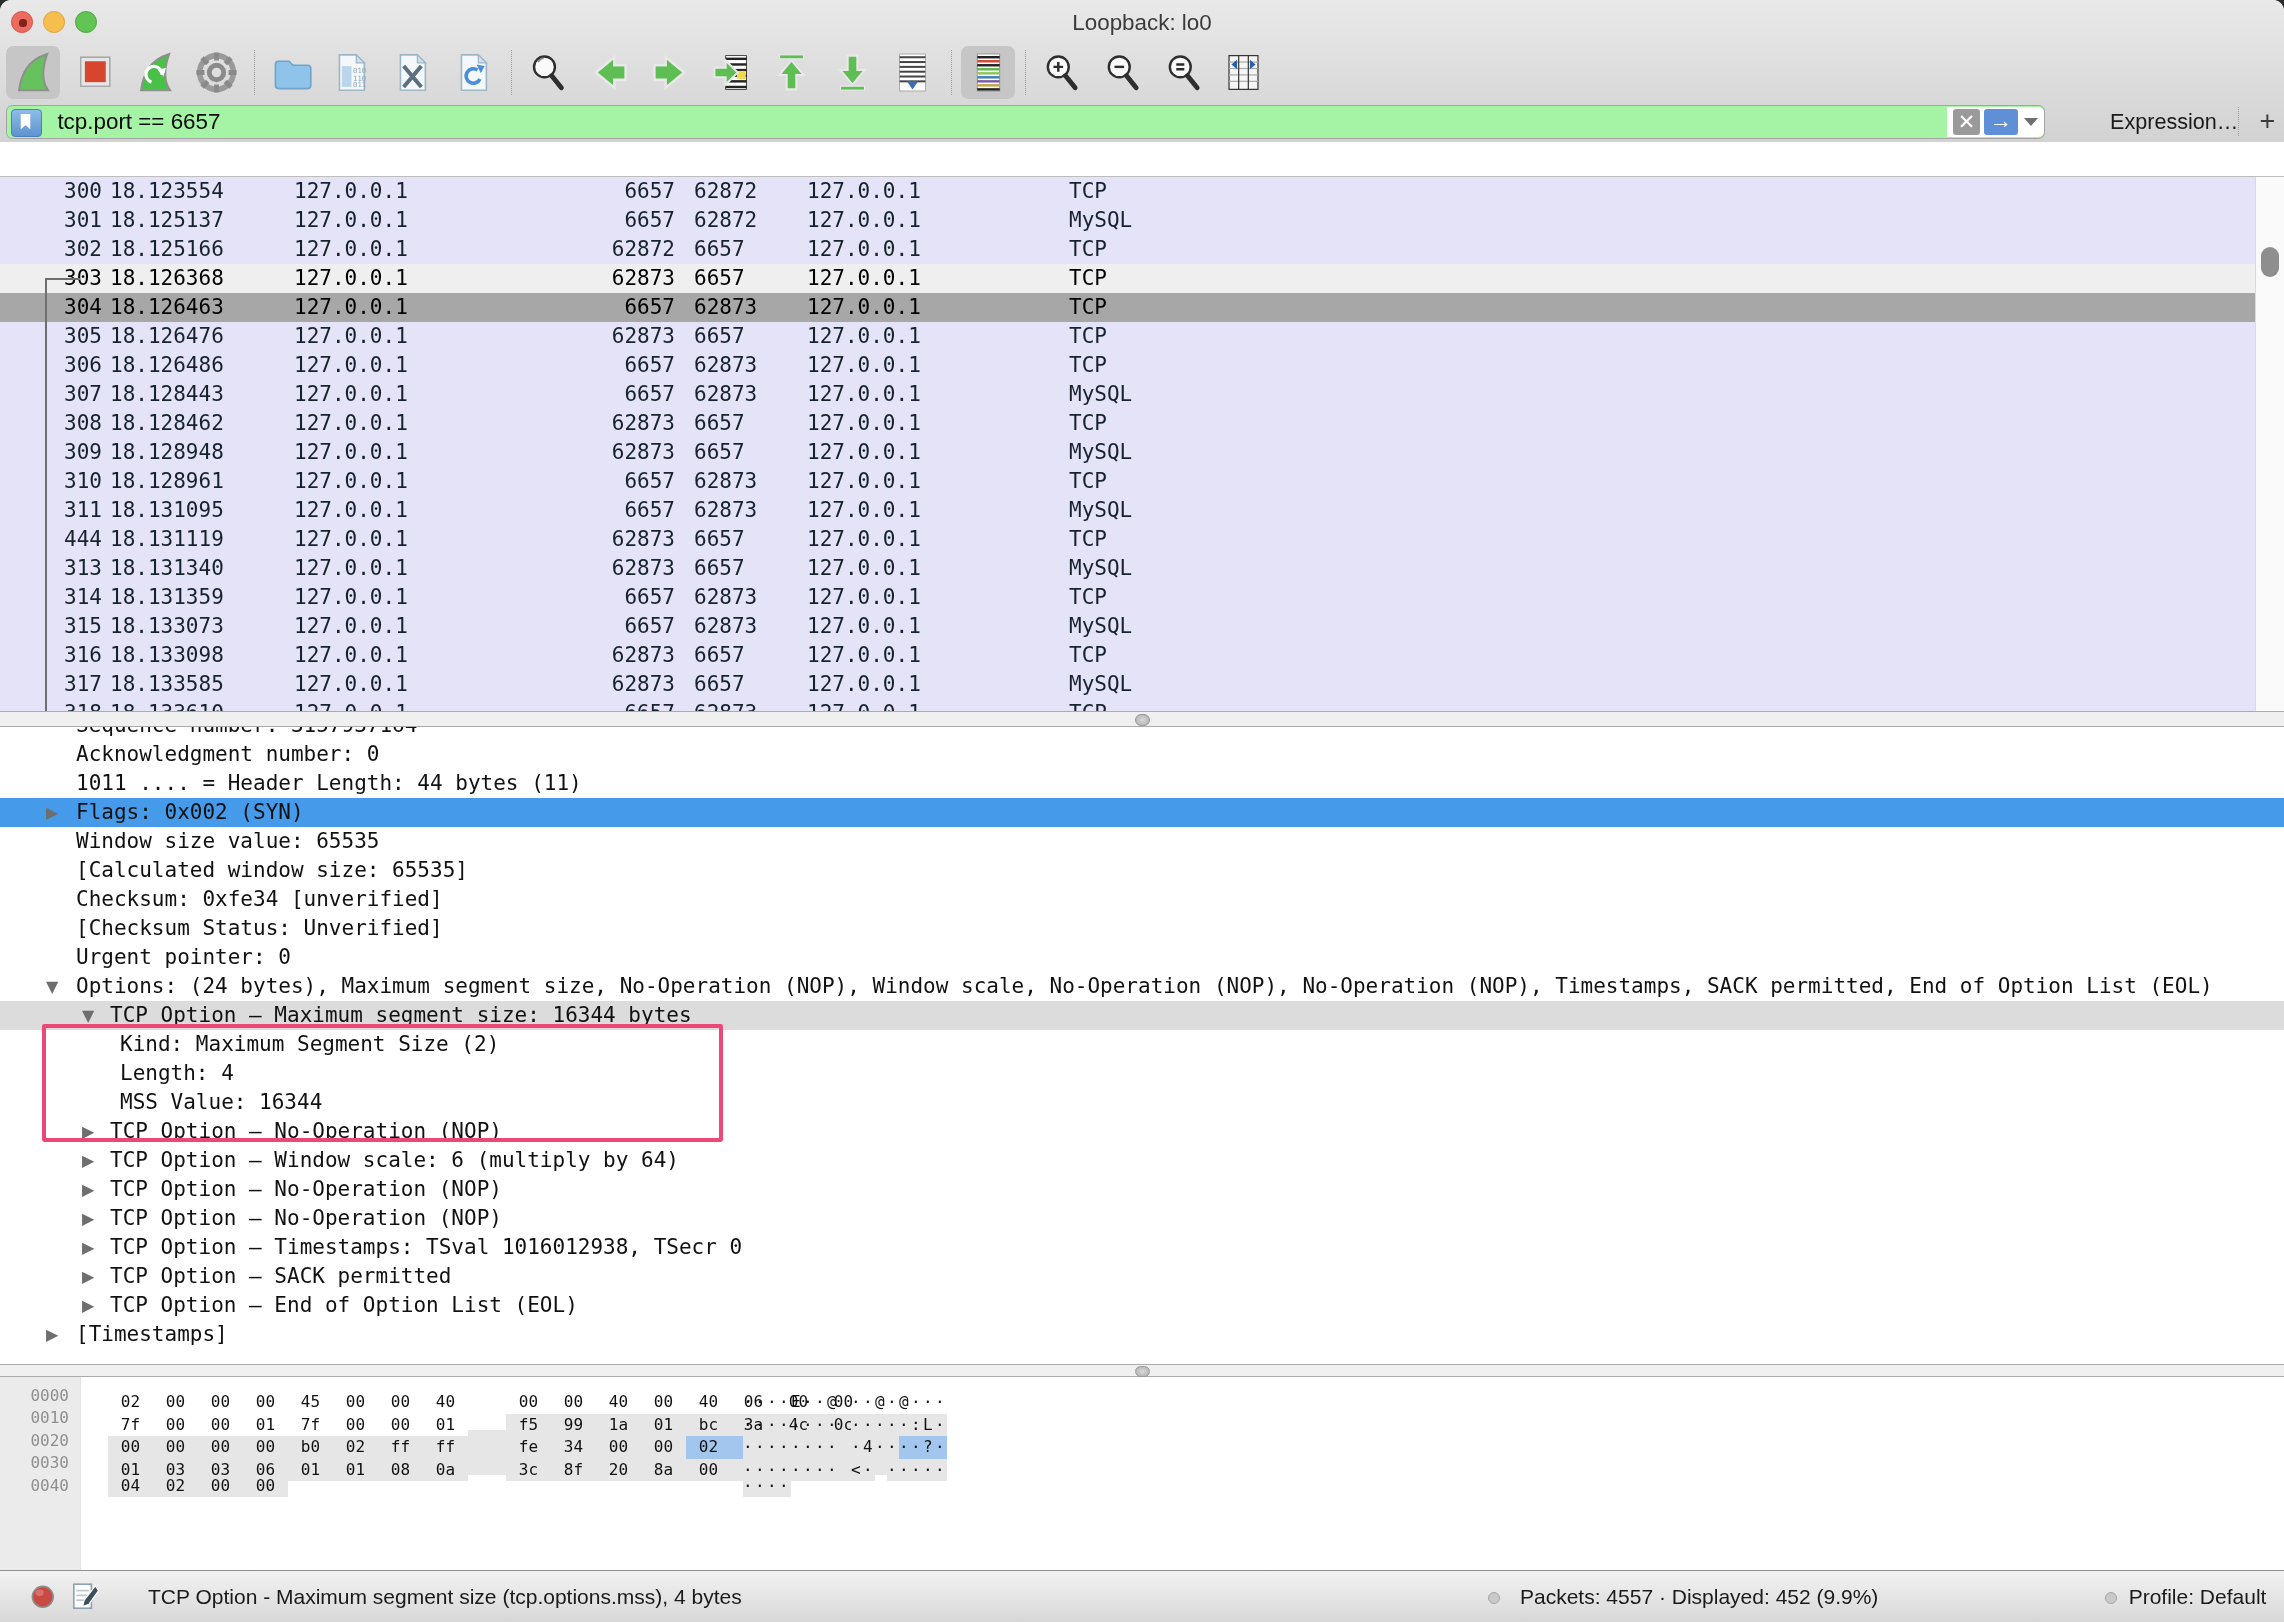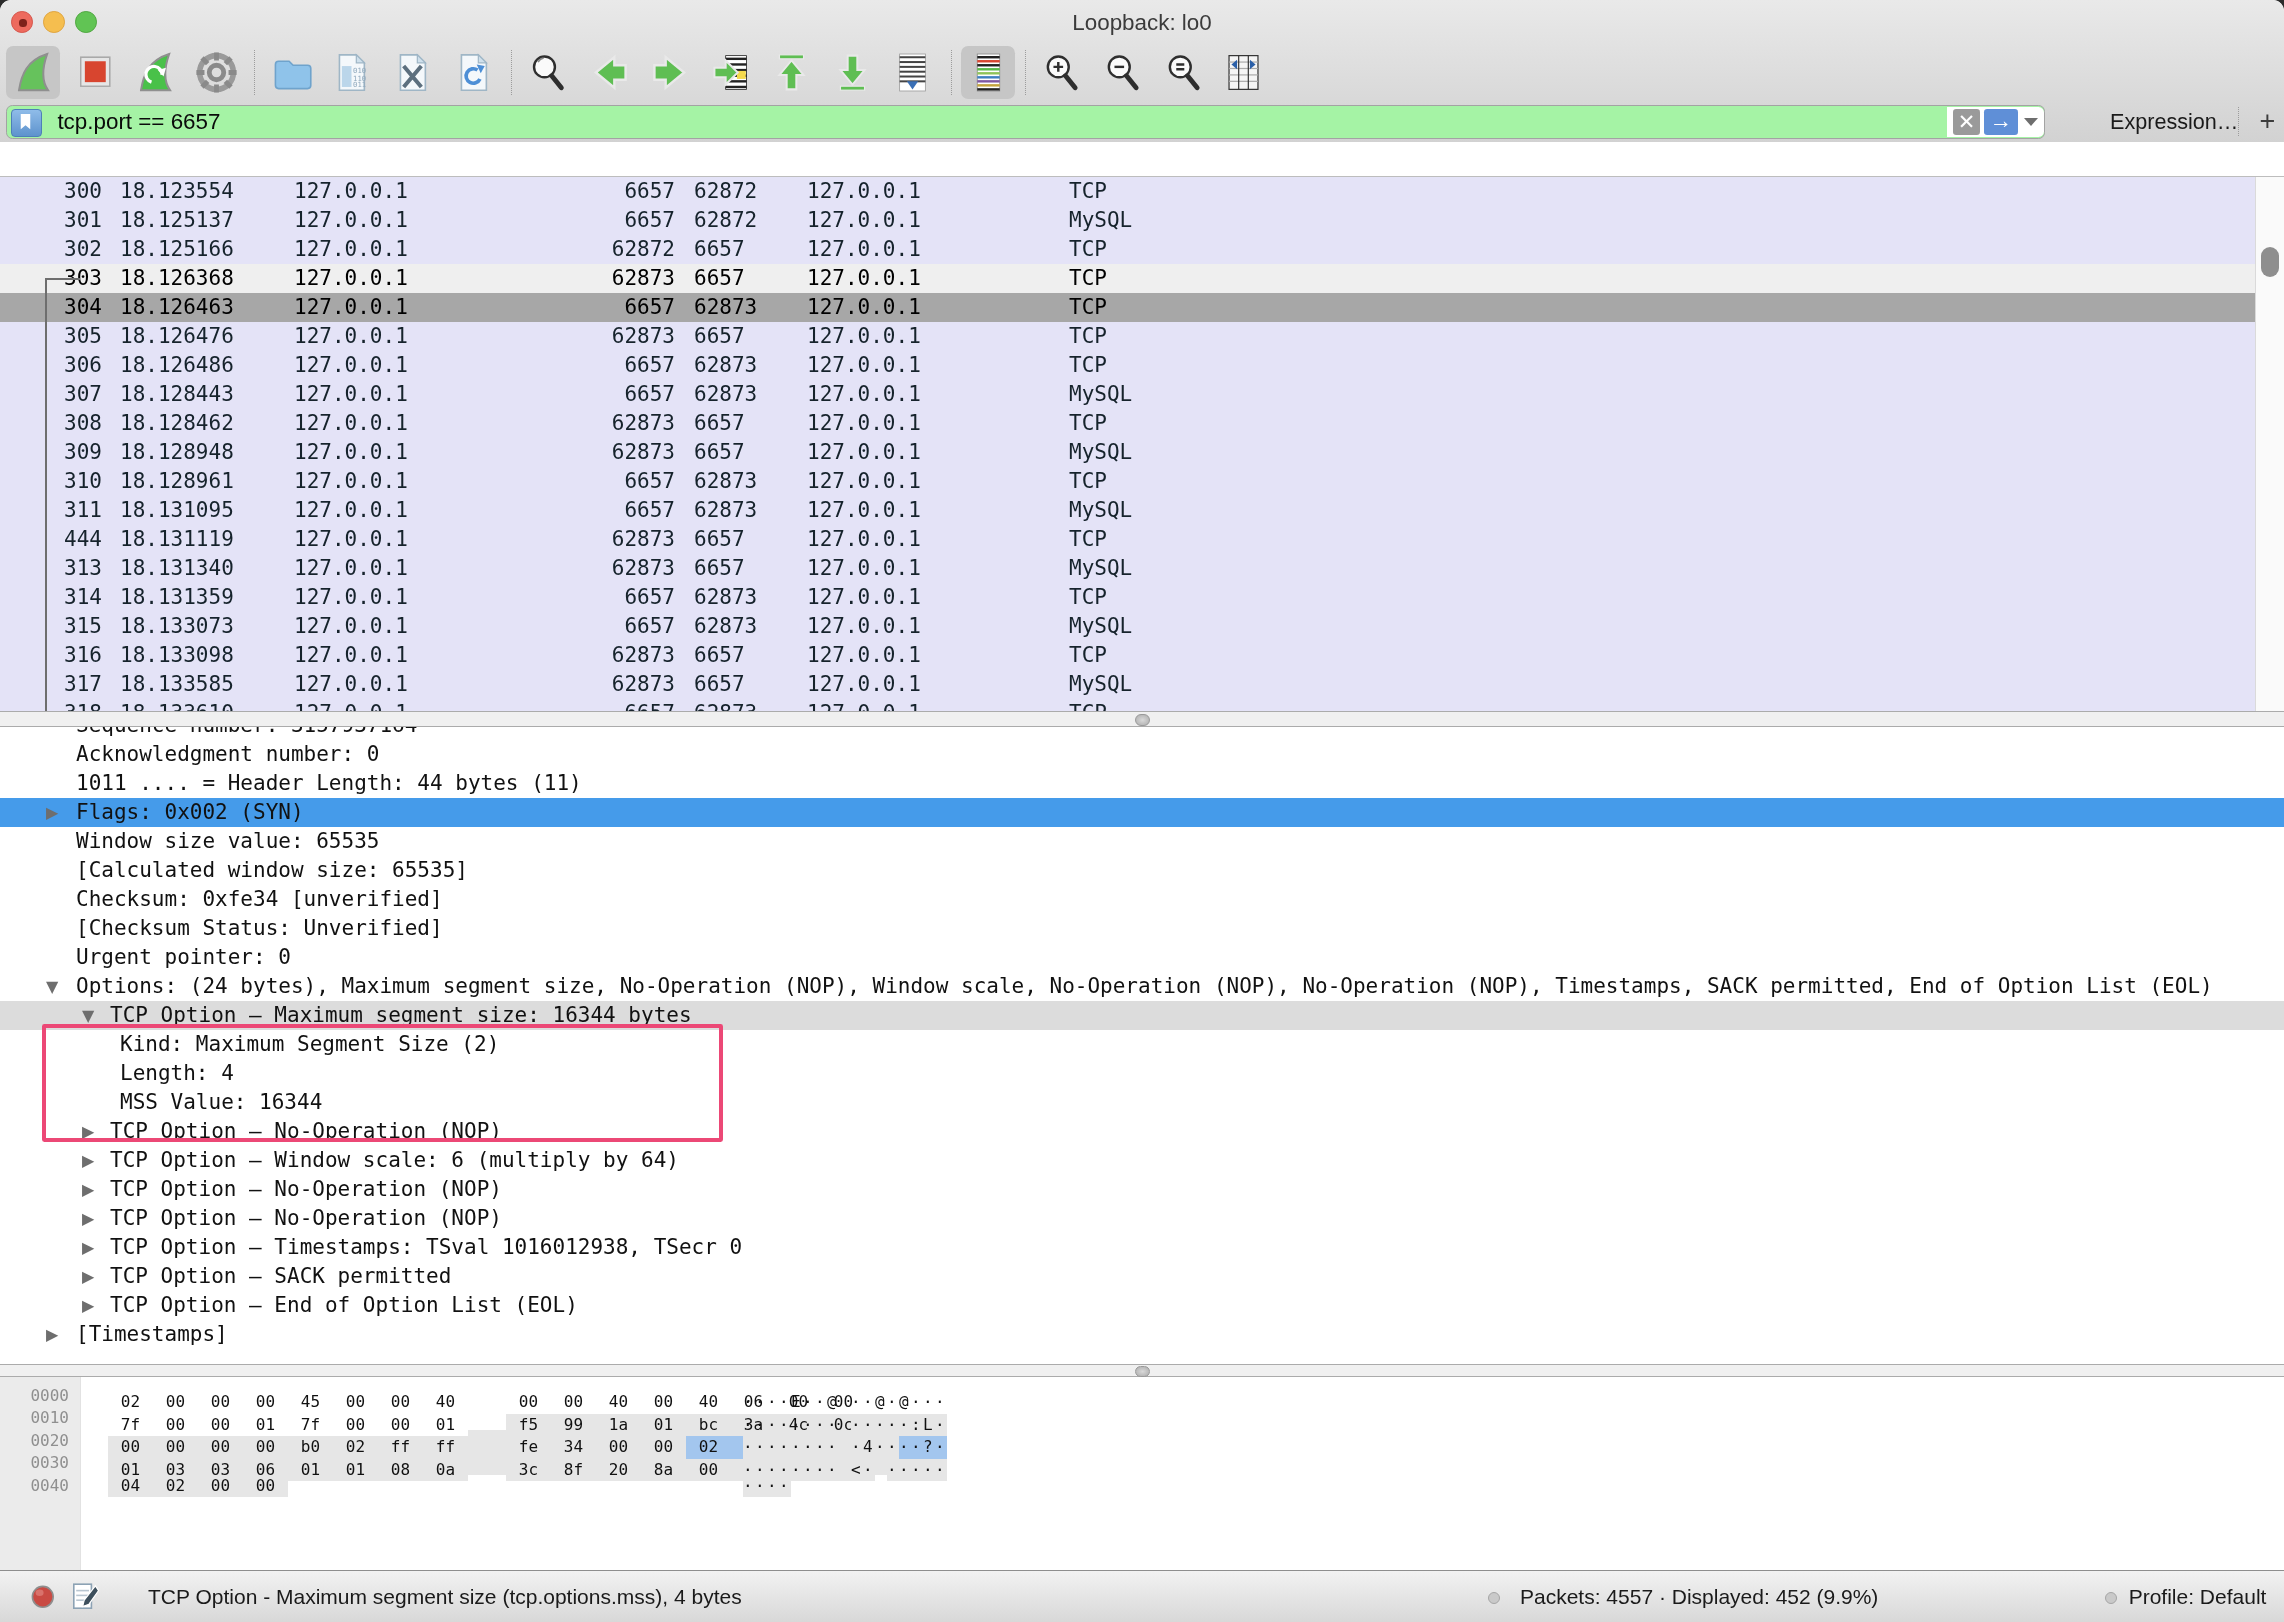--- a/index.html
+++ b/index.html
@@ -42,21 +42,21 @@
       background:linear-gradient(#F8F8F8,#E7E7E7);border-top:0.8px solid #BDBDBD;border-bottom:0.8px solid #ABABAB;box-sizing:border-box;margin-top:34px;}
   .hcell{position:absolute;top:0;height:34px;line-height:34px;font-size:21px;color:#141414;white-space:nowrap;}
   .hdiv{position:absolute;top:1.6px;bottom:1.6px;width:0.8px;background:#C3C3C3;}
   .plist{position:absolute;top:177px;left:0;right:0;height:534px;overflow:hidden;background:#E4E3F7;}
   .prow{position:relative;height:29px;background:#E4E3F7;font-family:"DejaVu Sans Mono",monospace;
         font-size:21px;color:#16232c;}
   .prow.selected{background:#EFEFEF;color:#000;}
   .prow.synfin{background:#A7A7A7;color:#000;}
   .pcell{position:absolute;top:0;height:29px;line-height:29px;white-space:pre;}
   .c-no{left:0;width:102px;text-align:right;}
-  .c-time{left:120px;} .c-src{left:294px;}
+  .c-time{left:110px;} .c-src{left:294px;}
   .c-sport{left:551px;width:124px;text-align:right;}
   .c-dport{left:694px;} .c-dst{left:807px;} .c-proto{left:1069px;}
   .spine-v{position:absolute;left:45px;top:101px;bottom:0;width:1.6px;background:#6E6E6E;}
   .spine-h{position:absolute;left:45px;top:101px;width:35px;height:1.6px;background:#6E6E6E;}
   .vscroll{position:absolute;top:177px;right:0;width:29px;height:534px;background:#FAFAFA;border-left:0.8px solid #DADADA;box-sizing:border-box;}
   .vthumb{position:absolute;left:4.8px;top:70px;width:18.4px;height:30px;border-radius:9.6px;background:#8E8E8E;}
   
   .splitter{position:absolute;left:0;right:0;background:#F0F0F0;border-top:0.8px solid #ABABAB;border-bottom:0.8px solid #ABABAB;box-sizing:border-box;}
   .sp1{top:711px;height:16px;} .sp2{top:1364px;height:12.8px;}
   .grip{position:absolute;left:50%;top:50%;width:13.6px;height:9.6px;margin:-4.8px 0 0 -7.2px;border-radius:6.4px;

